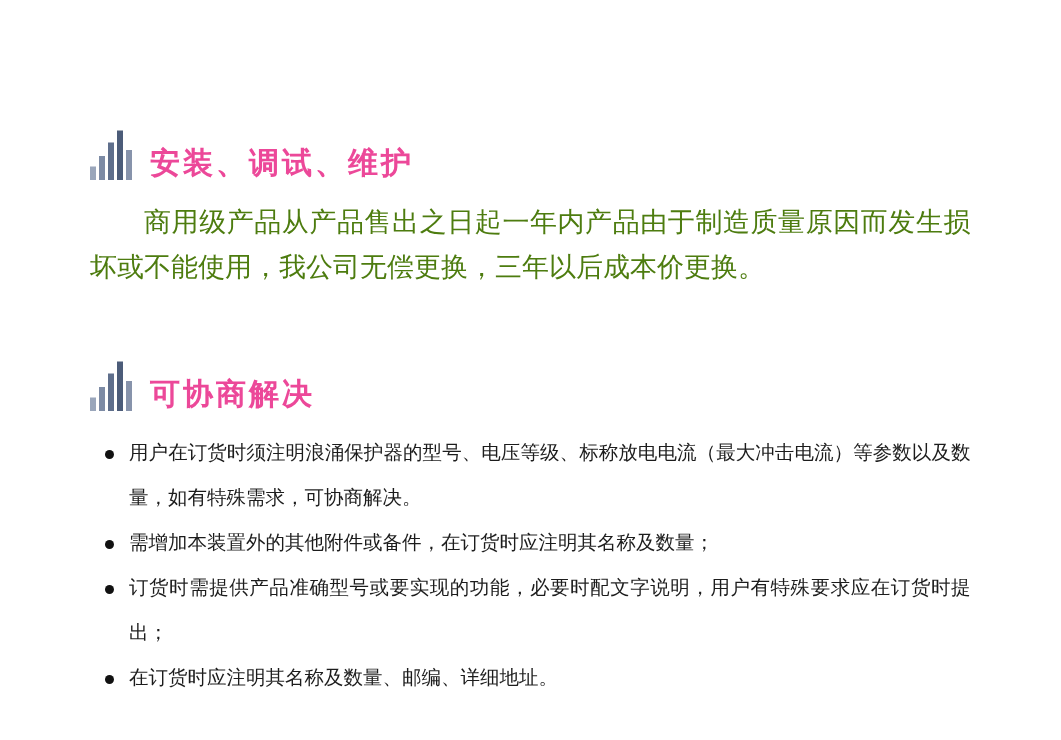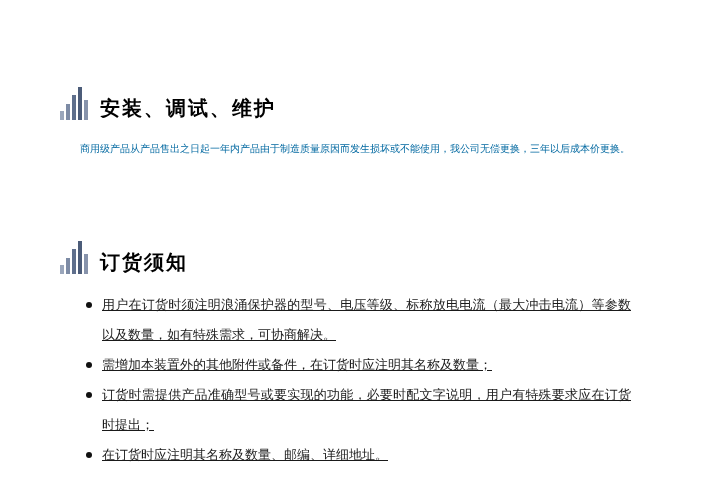--- a/index.html
+++ b/index.html
@@ -47,43 +47,42 @@
   .bar-mark i:nth-child(1) { left: 0px;  height: 9px;  background:#9aa6bb; }
   .bar-mark i:nth-child(2) { left: 6px;  height: 16px; background:#7d8ba5; }
   .bar-mark i:nth-child(3) { left: 12px; height: 25px; background:#5f6f8c; }
   .bar-mark i:nth-child(4) { left: 18px; height: 33px; background:#4c5c79; }
   .bar-mark i:nth-child(5) { left: 24px; height: 20px; background:#8793ab; }
 
   .heading-text {
     font-size: 20px;
     font-weight: bold;
     letter-spacing: 2px;
-    color: #000000;
+    color: #ec4899;
     line-height: 1;
     padding-bottom: 2px;
     font-family: "DejaVu Serif", "Liberation Serif", serif;
   }
 
   
   .para {
-    font-size: 10px;
+    font-size: 18px;
     line-height: 30px;
-    color: #0369a1;
+    color: #4d7c0f;
     text-align: justify;
     margin: 0;
   }
   .para.indent {
     text-indent: 2em;
   }
 
   .bullet-list {
     list-style: none;
-    margin: 16px;
+    margin: 0;
     padding: 0;
-    text-decoration: underline;
   }
   .bullet-list li {
     position: relative;
     font-size: 13px;
     line-height: 30px;
     color: #1c1c1c;
     padding-left: 26px;
     text-align: justify;
   }
   .bullet-list li .dot {
@@ -125,21 +124,21 @@
 
   <div class="section" id="section-order">
     <div class="heading-row">
       <span class="bar-mark">
         <i></i>
           <i></i>
           <i></i>
           <i></i>
           <i></i>
       </span>
-      <span class="heading-text">订货须知</span>
+      <span class="heading-text">可协商解决</span>
     </div>
     <div id="order-body">
       <ul class="bullet-list">
         <li>
           <span class="dot"></span>
           <span>用户在订货时须注明浪涌保护器的型号、电压等级、标称放电电流（最大冲击电流）等参数以及数量，如有特殊需求，可协商解决。</span>
         </li>
         <li>
           <span class="dot"></span>
           <span>需增加本装置外的其他附件或备件，在订货时应注明其名称及数量；</span>

